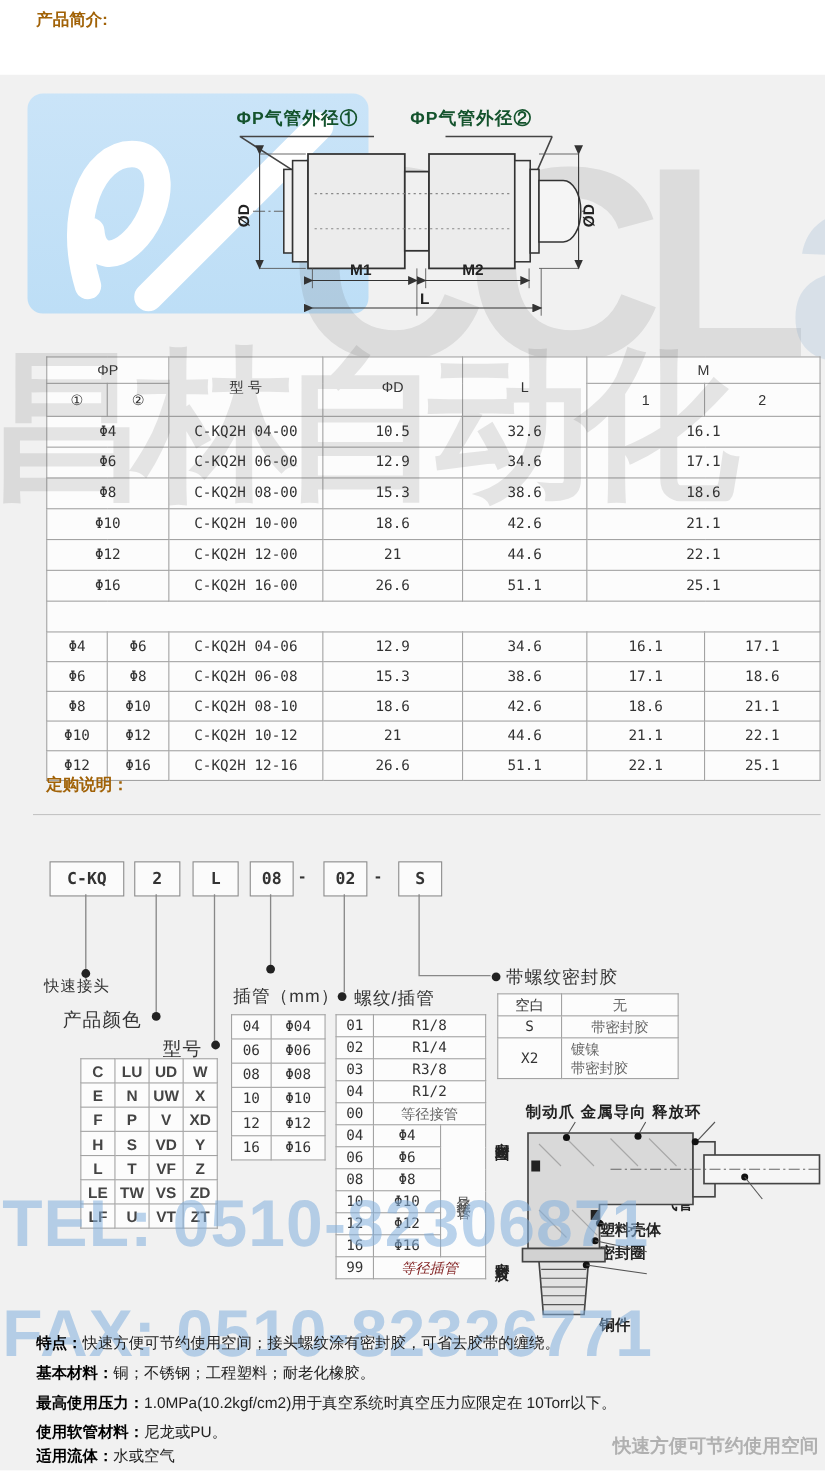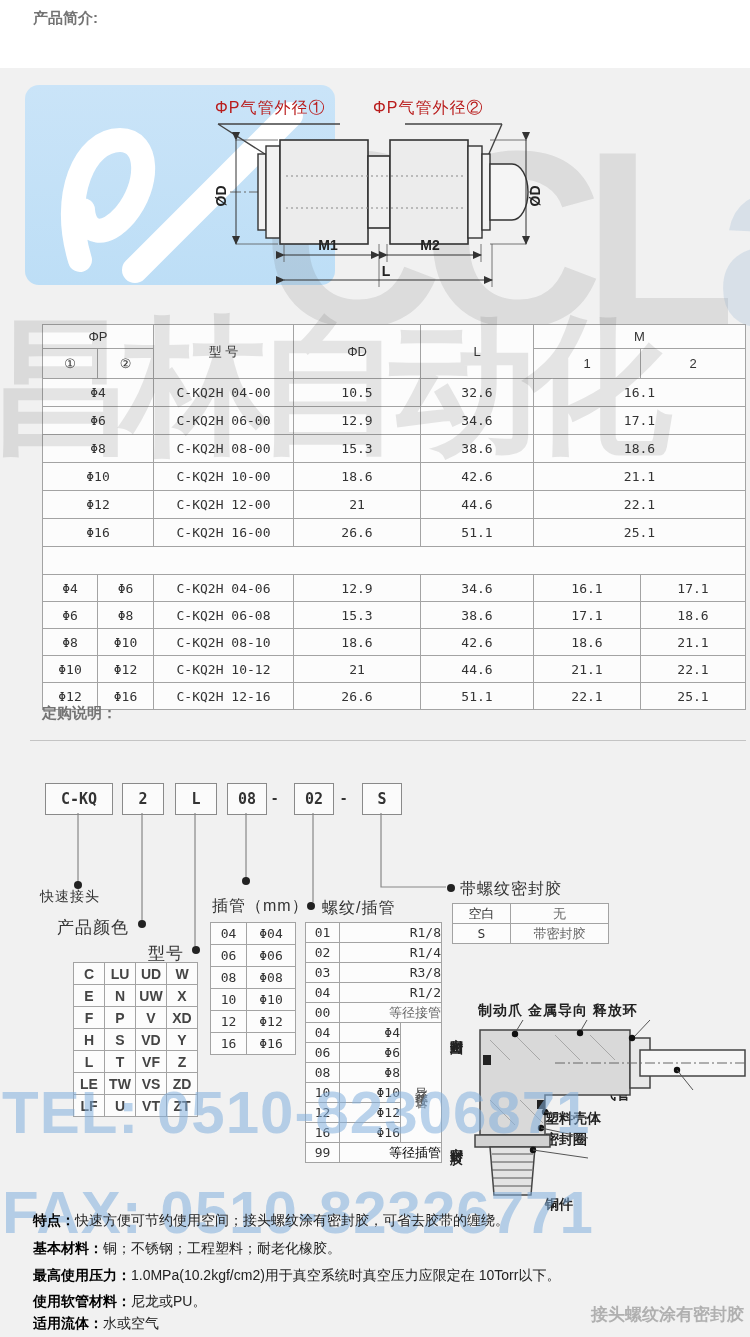--- a/index.html
+++ b/index.html
@@ -10,21 +10,21 @@
   #panel{left:0;top:68px;width:750px;height:1269px;background:#f1f1f1;z-index:1;}
   #logo-block{left:25px;top:85px;width:310px;height:200px;border-radius:14px;
               background:linear-gradient(180deg,#cae4f8,#bddef6);z-index:2;}
   .wm{pointer-events:none;white-space:nowrap;font-weight:bold;z-index:6;}
   #wm-latin{left:262px;top:96px;font-size:250px;letter-spacing:-20px;color:rgba(90,90,90,0.14);z-index:2;}
   #wm-latin .tint{color:rgba(120,160,200,0.20);}
   #wm-cjk{left:-12px;top:288px;font-size:148px;letter-spacing:-14px;color:rgba(60,60,60,0.12);z-index:6;}
   #wm-tel{left:2px;top:1078px;font-size:60px;letter-spacing:1px;color:rgba(130,175,220,0.55);z-index:6;}
   #wm-fax{left:2px;top:1178px;font-size:60px;letter-spacing:1px;color:rgba(130,175,220,0.55);z-index:6;}
   
-  .h-title{font-size:15px;font-weight:bold;color:#737373;z-index:5;}
+  .h-title{font-size:15px;font-weight:bold;color:#a16207;z-index:5;}
   #t-intro{left:33px;top:9px;}
   #t-order{left:42px;top:704px;}
   #rule{left:30px;top:740px;width:716px;height:0;border-top:1px solid #c4c4c4;z-index:5;}
   
   table{border-collapse:collapse;background:#fcfcfc;z-index:5;position:absolute;}
   td,th{border:1px solid #a3a3a3;text-align:center;vertical-align:middle;padding:0;
         font-size:13px;color:#333;font-weight:normal;}
   .mono{font-family:"DejaVu Sans Mono",monospace;}
   #spec{left:42px;top:296px;width:703px;table-layout:fixed;margin-top:28px;}
   #spec .hr1{height:24px;} #spec .hr2{height:30px;}
@@ -32,29 +32,29 @@
   
   .code-box{background:#fbfbfb;border:1px solid #8a8a8a;text-align:center;font-size:15px;
             font-weight:bold;color:#333;z-index:5;line-height:30px;font-family:"DejaVu Sans Mono",monospace;}
   .dash{font-size:16px;font-weight:bold;z-index:5;color:#333;}
   .lead-label{font-size:16px;color:#333;letter-spacing:1px;z-index:5;}
   
   #grid{left:73px;top:962px;} #grid td{width:30px;height:21px;font-size:14px;font-weight:bold;color:#444;}
   #tube{left:210px;top:922px;} #tube td{height:21px;font-size:13px;}
   #tube .c1{width:35px;} #tube .c2{width:48px;margin-top:48px;}
   #thread{left:305px;top:922px;} #thread td{height:19px;font-size:13px;}
-  #thread .c1{width:33px;} #thread .c2{width:60px;text-align:right;} 
+  #thread .c1{width:33px;} #thread .c2{width:60px;} 
   #thread .vspan{width:40px;writing-mode:vertical-rl;letter-spacing:3px;font-size:13px;color:#555;}
   #seal{left:452px;top:903px;} #seal td{height:19px;font-size:13px;margin-left:44px;}
   #seal .c1{width:57px;} #seal .c2{width:97px;} #seal .tall{height:36px;line-height:17px;}
   
   svg{position:absolute;z-index:5;overflow:visible;}
   .svg-txt{font-size:14px;font-weight:bold;fill:#222;font-family:"Liberation Sans",sans-serif;}
   
-  .dlab{font-size:16px;font-weight:400;color:#b91c1c;letter-spacing:1px;z-index:5;}
+  .dlab{font-size:16px;font-weight:700;color:#14532d;letter-spacing:1px;z-index:5;}
   .elab{font-size:14px;font-weight:bold;color:#222;z-index:5;}
   .vlab{writing-mode:vertical-rl;font-size:13px;font-weight:bold;color:#222;z-index:5;letter-spacing:2px;}
   
   .note{left:33px;font-size:14px;color:#222;z-index:7;white-space:nowrap;}
   .note b{color:#000;}
   #company{right:6px;top:1303px;font-size:17px;font-weight:bold;color:#b0b0b0;z-index:5;}
 </style>
 </head>
 <body>
 
@@ -383,34 +383,38 @@
     <tr>
           <td class="c1 mono">12</td>
           <td class="c2 mono">Φ12</td>
         </tr>
     <tr>
           <td class="c1 mono">16</td>
           <td class="c2 mono">Φ16</td>
         </tr>
     <tr>
           <td class="c1 mono">99</td>
-          <td class="c2" colspan="2" style="color:#000000;">等径插管</td>
+          <td class="c2" colspan="2" style="color:#7f1d1d;font-style:italic;">等径插管</td>
         </tr>
   </tbody>
     </table>
 
   <table id="seal">
     <tbody>
         <tr>
           <td class="c1">空白</td>
           <td class="c2" style="color:#666;">无</td>
         </tr>
     <tr>
           <td class="c1 mono">S</td>
           <td class="c2" style="color:#666;">带密封胶</td>
+        </tr>
+    <tr>
+          <td class="c1 mono tall">X2</td>
+          <td class="c2 tall" style="color:#666;text-align:left;padding-left:8px;"><span>镀镍</span><br><span>带密封胶</span></td>
         </tr>
   </tbody>
     </table>
 
   <div class="abs elab" style="left:478px;top:1002px;letter-spacing:1px;">制动爪 金属导向 释放环</div>
   <div class="abs vlab" style="left:447px;top:1028px;">密封圈</div>
   <div class="abs vlab" style="left:447px;top:1137px;">密封胶</div>
   <div class="abs elab" style="left:602px;top:1086px;">气管</div>
   <div class="abs elab" style="left:545px;top:1110px;">塑料壳体</div>
   <div class="abs elab" style="left:545px;top:1131px;">密封圈</div>
@@ -446,18 +450,18 @@
       <path d="M96,128 L143,138" stroke="#555" stroke-width="1"></path>
     <circle cx="88" cy="150" r="3.2" fill="#111"></circle>
       <path d="M88,150 L143,158" stroke="#555" stroke-width="1"></path>
   </svg>
 
   <div class="abs note" style="top:1212px;"><b>特点：</b><span>快速方便可节约使用空间；接头螺纹涂有密封胶，可省去胶带的缠绕。</span></div>
   <div class="abs note" style="top:1240px;"><b>基本材料：</b><span>铜；不锈钢；工程塑料；耐老化橡胶。</span></div>
   <div class="abs note" style="top:1267px;"><b>最高使用压力：</b><span>1.0MPa(10.2kgf/cm2)用于真空系统时真空压力应限定在 10Torr以下。</span></div>
   <div class="abs note" style="top:1293px;"><b>使用软管材料：</b><span>尼龙或PU。</span></div>
   <div class="abs note" style="top:1315px;"><b>适用流体：</b><span>水或空气</span></div>
-  <div class="abs" id="company">接头螺纹涂有密封胶</div>
+  <div class="abs" id="company">快速方便可节约使用空间</div>
 
   <div class="abs wm" id="wm-tel">TEL: 0510-82306871</div>
   <div class="abs wm" id="wm-fax">FAX: 0510-82326771</div>
 
 </div>
 
 </body></html>

